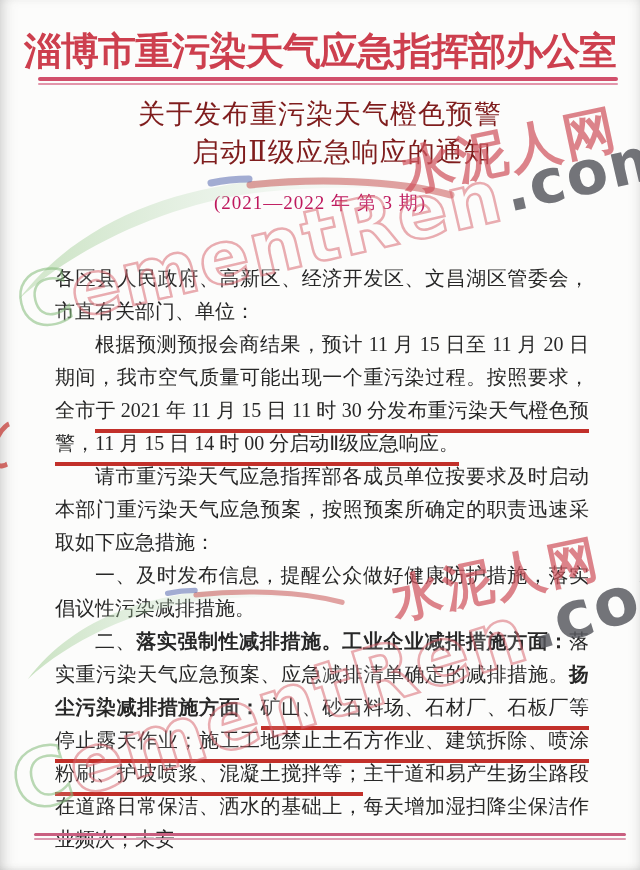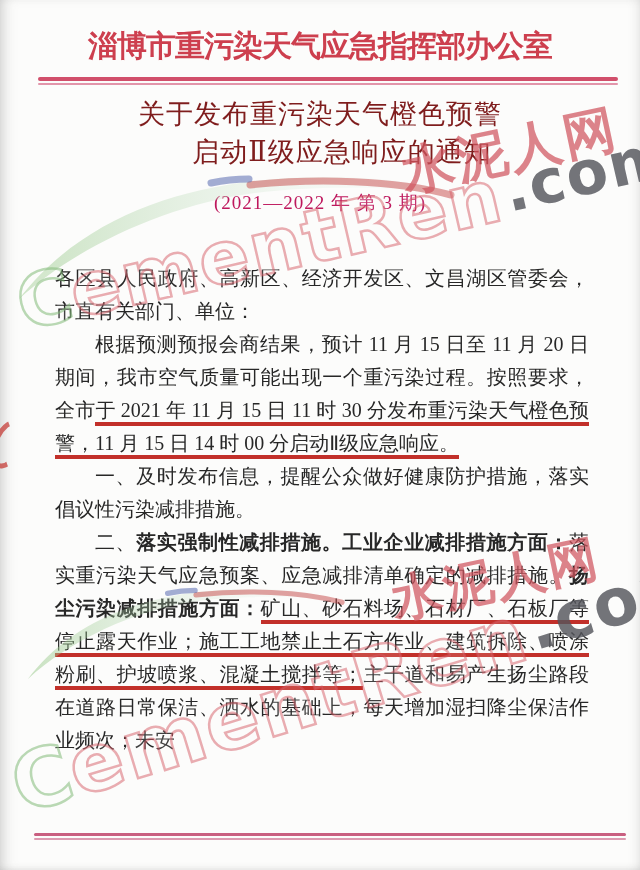--- a/index.html
+++ b/index.html
@@ -6,32 +6,32 @@
   body{background:#e9e9e9;}
   .page{
     position:relative;width:640px;height:870px;margin:0 auto;
     background:#fcfcfb;overflow:hidden;
     font-family:"Liberation Serif","DejaVu Serif",serif;
     box-shadow:inset 10px 0 16px -10px rgba(70,70,70,.35),
                inset -8px 0 14px -10px rgba(70,70,70,.25),
                inset 0 -6px 10px -8px rgba(70,70,70,.18);
   }
   .centered{position:absolute;left:0;right:0;text-align:center;}
-  .office-title{top:26px;font-size:30px;font-weight:bold;color:#cd3f4e;letter-spacing:-1px;white-space:nowrap;}
+  .office-title{top:26px;font-size:38px;font-weight:bold;color:#cd3f4e;letter-spacing:-1px;white-space:nowrap;}
   .rule-double{position:absolute;left:38px;right:22px;top:77px;}
   .rule-double .rt{height:4px;background:#d14f6b;border-radius:2px;}
   .rule-double .rb{height:2px;background:#e295aa;margin-top:2px;border-radius:2px;}
   .doc-title{font-weight:normal;color:#7f1d1d;font-size:27px;letter-spacing:1px;}
   .l1{top:96px;} .l2{top:134px;margin-left:44px;}
   .issue{top:190px;font-size:19px;color:#be185d;letter-spacing:1px;}
   .bodytext{position:absolute;left:55px;width:534px;top:262px;font-size:20px;line-height:33px;color:#272727;}
   .para{margin:0;text-align:justify;text-justify:inter-ideograph;font-family:Liberation Serif, serif;}
   .para.indent{text-indent:2em;}
   .b{font-weight:bold;}
-  .redline{border-bottom:4px solid #c2302a;padding-bottom:1px;}
+  .redline{border-bottom:4px solid #c2302a;padding-bottom:8px;}
   .footer-rule{position:absolute;left:34px;right:14px;top:833px;}
   .footer-rule .ft{height:3px;background:#c95f80;border-radius:2px;}
   .footer-rule .fb{height:2px;background:#dc9ab0;margin-top:2px;border-radius:2px;}
 
   
   .wm{position:absolute;pointer-events:none;z-index:5;left:0;width:640px;}
   .wm1{top:110px;height:270px;}
   .wm2{top:520px;height:340px;}
   .swoosh{position:absolute;}
   .swoosh1{left:15px;top:63px;width:440px;height:130px;}
@@ -62,20 +62,21 @@
     <div class="rb"></div>
   </div>
 
   <div class="centered doc-title l1">关于发布重污染天气橙色预警</div>
   <div class="centered doc-title l2">启动Ⅱ级应急响应的通知</div>
   <div class="centered issue">(2021—2022 年 第 3 期)</div>
 
   <div class="bodytext">
       <p class="para"><span>各区县人民政府、高新区、经济开发区、文昌湖区管委会，市直有关部门、单位：</span></p>
       <p class="para indent"><span>根据预测预报会商结果，预计 11 月 15 日至 11 月 20 日期间，我市空气质量可能出现一个重污染过程。按照要求，全市</span><span class="redline">于 2021 年 11 月 15 日 11 时 30 分发布重污染天气橙色预警，11 月 15 日 14 时 00 分启动Ⅱ级应急响应。</span></p>
+      <p class="para indent"><span>请市重污染天气应急指挥部各成员单位按要求及时启动本部门重污染天气应急预案，按照预案所确定的职责迅速采取如下应急措施：</span></p>
       <p class="para indent"><span>一、及时发布信息，提醒公众做好健康防护措施，落实倡议性污染减排措施。</span></p>
       <p class="para indent"><span>二、</span><span class="b">落实强制性减排措施。工业企业减排措施方面：</span><span>落实重污染天气应急预案、应急减排清单确定的减排措施。</span><span class="b">扬尘污染减排措施方面：</span><span class="redline">矿山、砂石料场、石材厂、石板厂等停止露天作业；施工工地禁止土石方作业、建筑拆除、喷涂粉刷、护坡喷浆、混凝土搅拌等；</span><span>主干道和易产生扬尘路段在道路日常保洁、洒水的基础上，每天增加湿扫降尘保洁作业频次；未安</span></p>
     </div>
 
   <div class="footer-rule">
     <div class="ft"></div>
     <div class="fb"></div>
   </div>
 
   <div class="edge-mark"></div>

